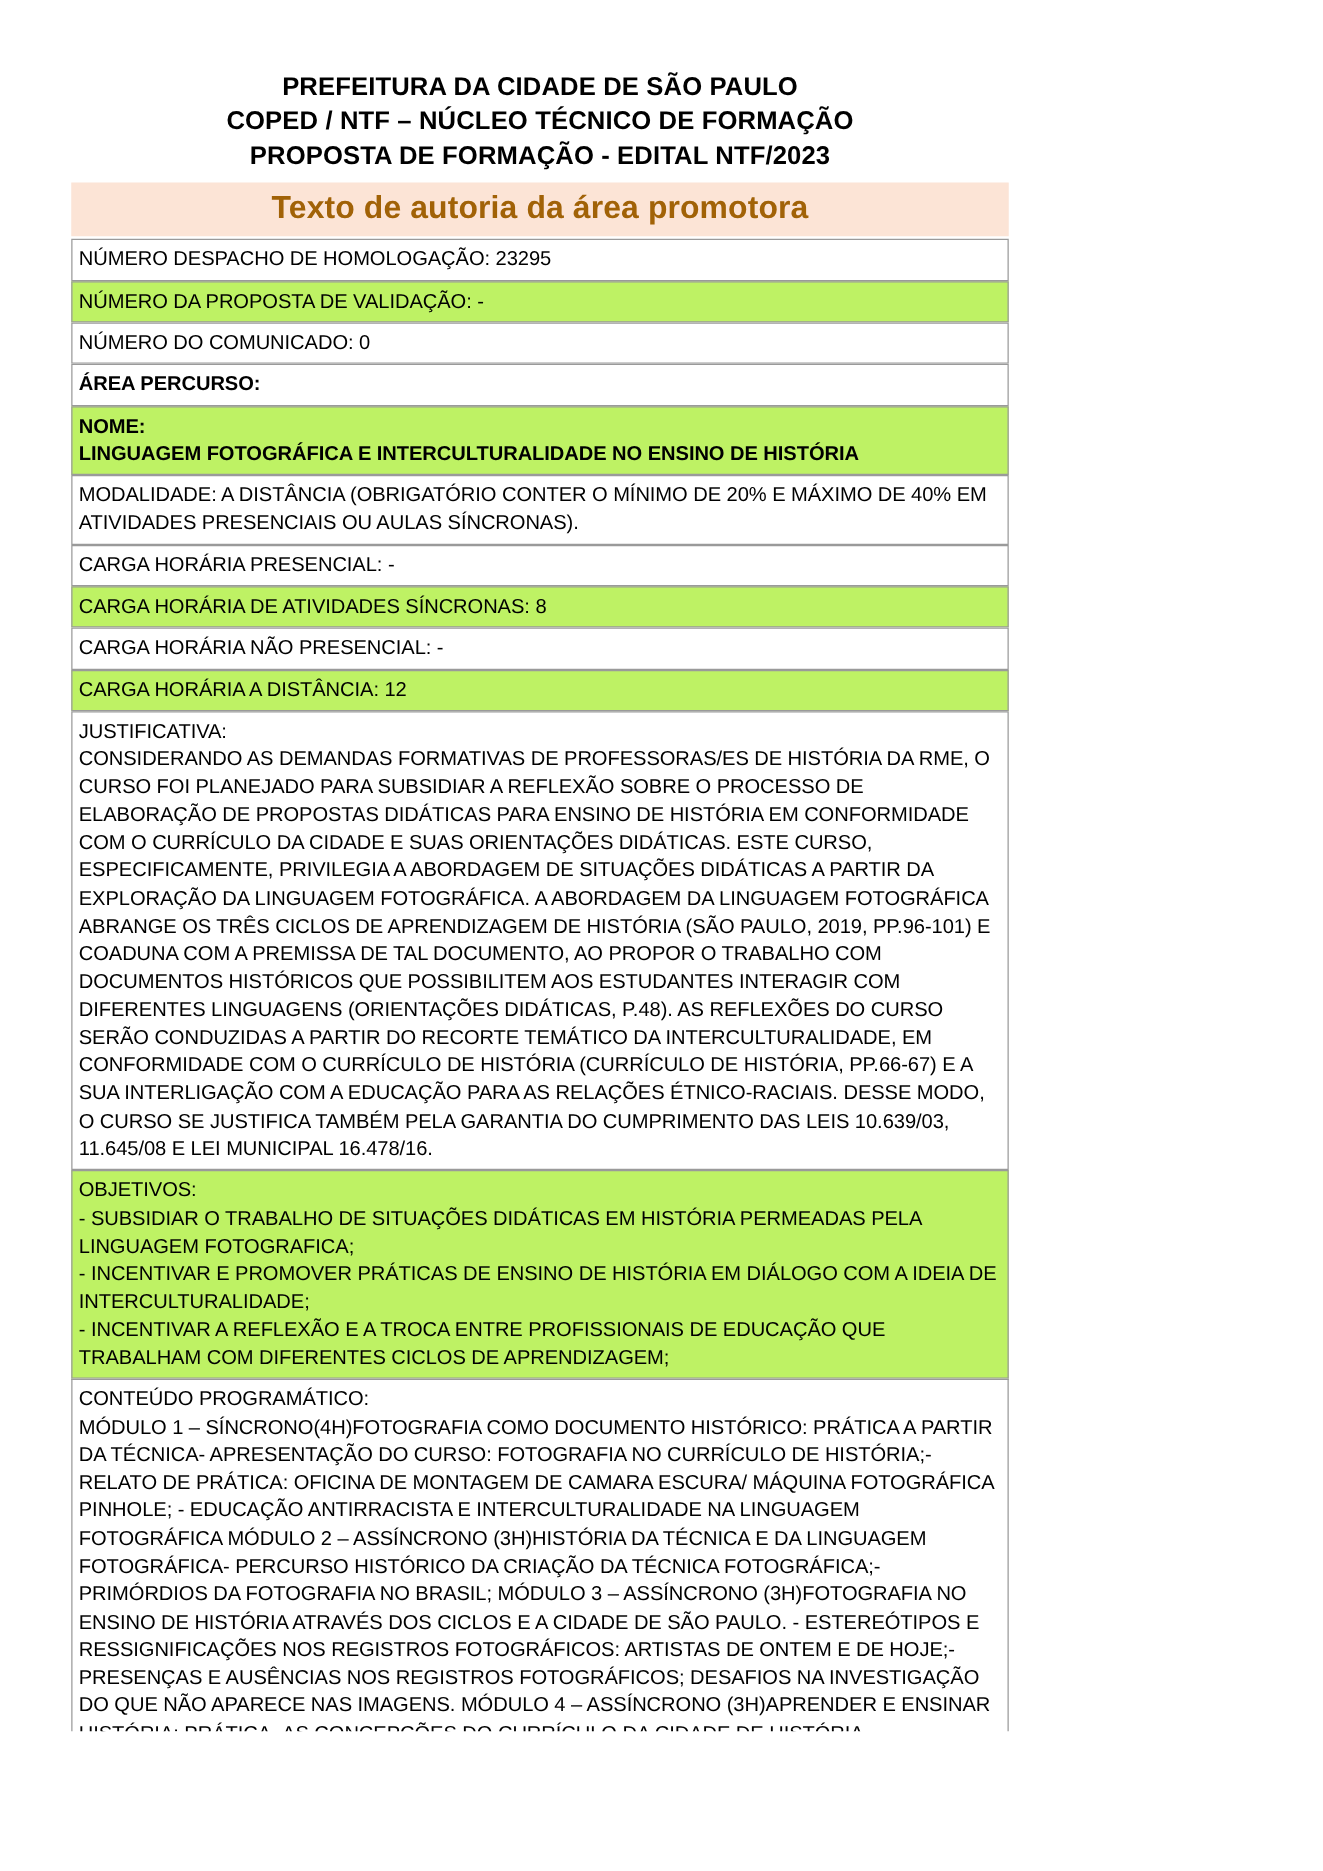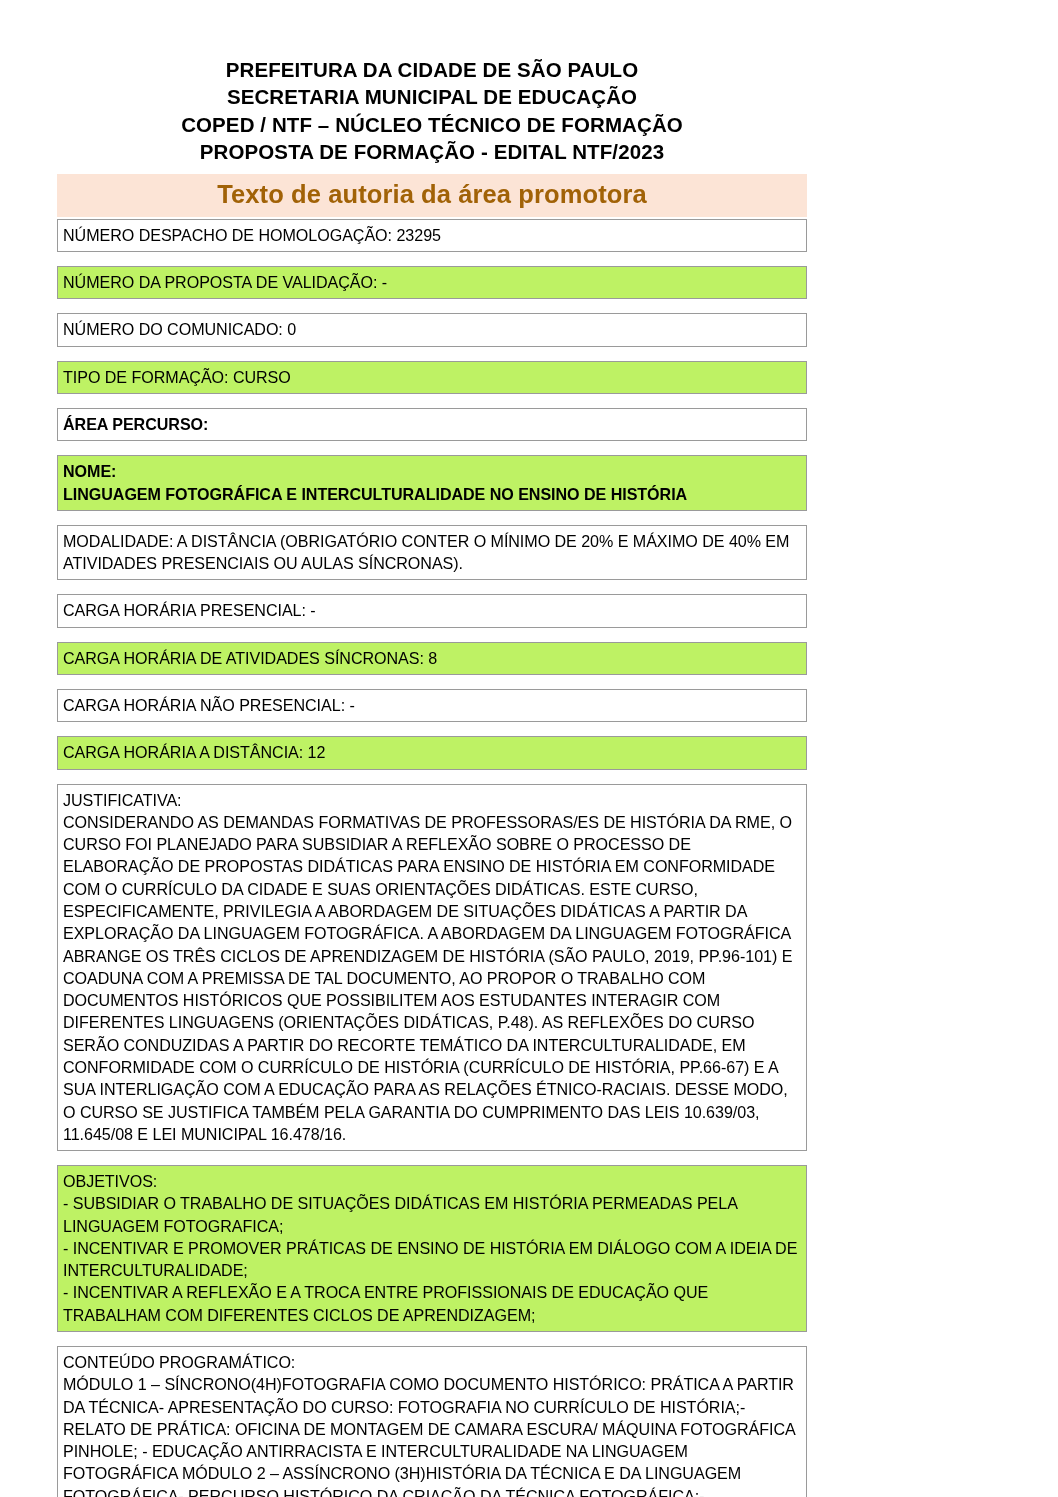--- a/index.html
+++ b/index.html
@@ -45,21 +45,21 @@
     line-height: 1.1;
     letter-spacing: 0.1px;
   }
   .rows {
     margin-top: 2px;
   }
   .row {
     border: 1px solid #9a9a9a;
     box-sizing: border-box;
     padding: 4px 5px 5px 5px;
-    margin-bottom: 14px;
+    margin-bottom: 0;
     font-size: 16.1px;
     line-height: 1.385;
     letter-spacing: -0.05px;
     background: #ffffff;
   }
   .row.peach {
     background: #bef264;
   }
   .row.bold {
     font-weight: bold;
@@ -77,21 +77,20 @@
     overflow: hidden;
   }
 </style>
 </head>
 <body>
 
 <div class="page">
 
   <div class="doc-header">
     <div>PREFEITURA DA CIDADE DE SÃO PAULO</div>
-    <div>SECRETARIA MUNICIPAL DE EDUCAÇÃO</div>
     <div>COPED / NTF – NÚCLEO TÉCNICO DE FORMAÇÃO</div>
     <div>PROPOSTA DE FORMAÇÃO - EDITAL NTF/2023</div>
   </div>
 
   <div class="banner">
     <div class="banner-title">Texto de autoria da área promotora</div>
   </div>
 
   <div class="rows">
 
@@ -100,23 +99,20 @@
     </div>
 
     <div class="row peach">
       <p>NÚMERO DA PROPOSTA DE VALIDAÇÃO:  -</p>
     </div>
 
     <div class="row">
       <p>NÚMERO DO COMUNICADO:  0</p>
     </div>
 
-    <div class="row peach">
-      <p>TIPO DE FORMAÇÃO: CURSO</p>
-    </div>
 
     <div class="row bold">
       <p class="line">ÁREA PERCURSO:</p>
     </div>
 
     <div class="row peach bold">
       <p class="line">NOME:</p>
       <p class="line">LINGUAGEM FOTOGRÁFICA E INTERCULTURALIDADE NO ENSINO DE HISTÓRIA</p>
     </div>
 

